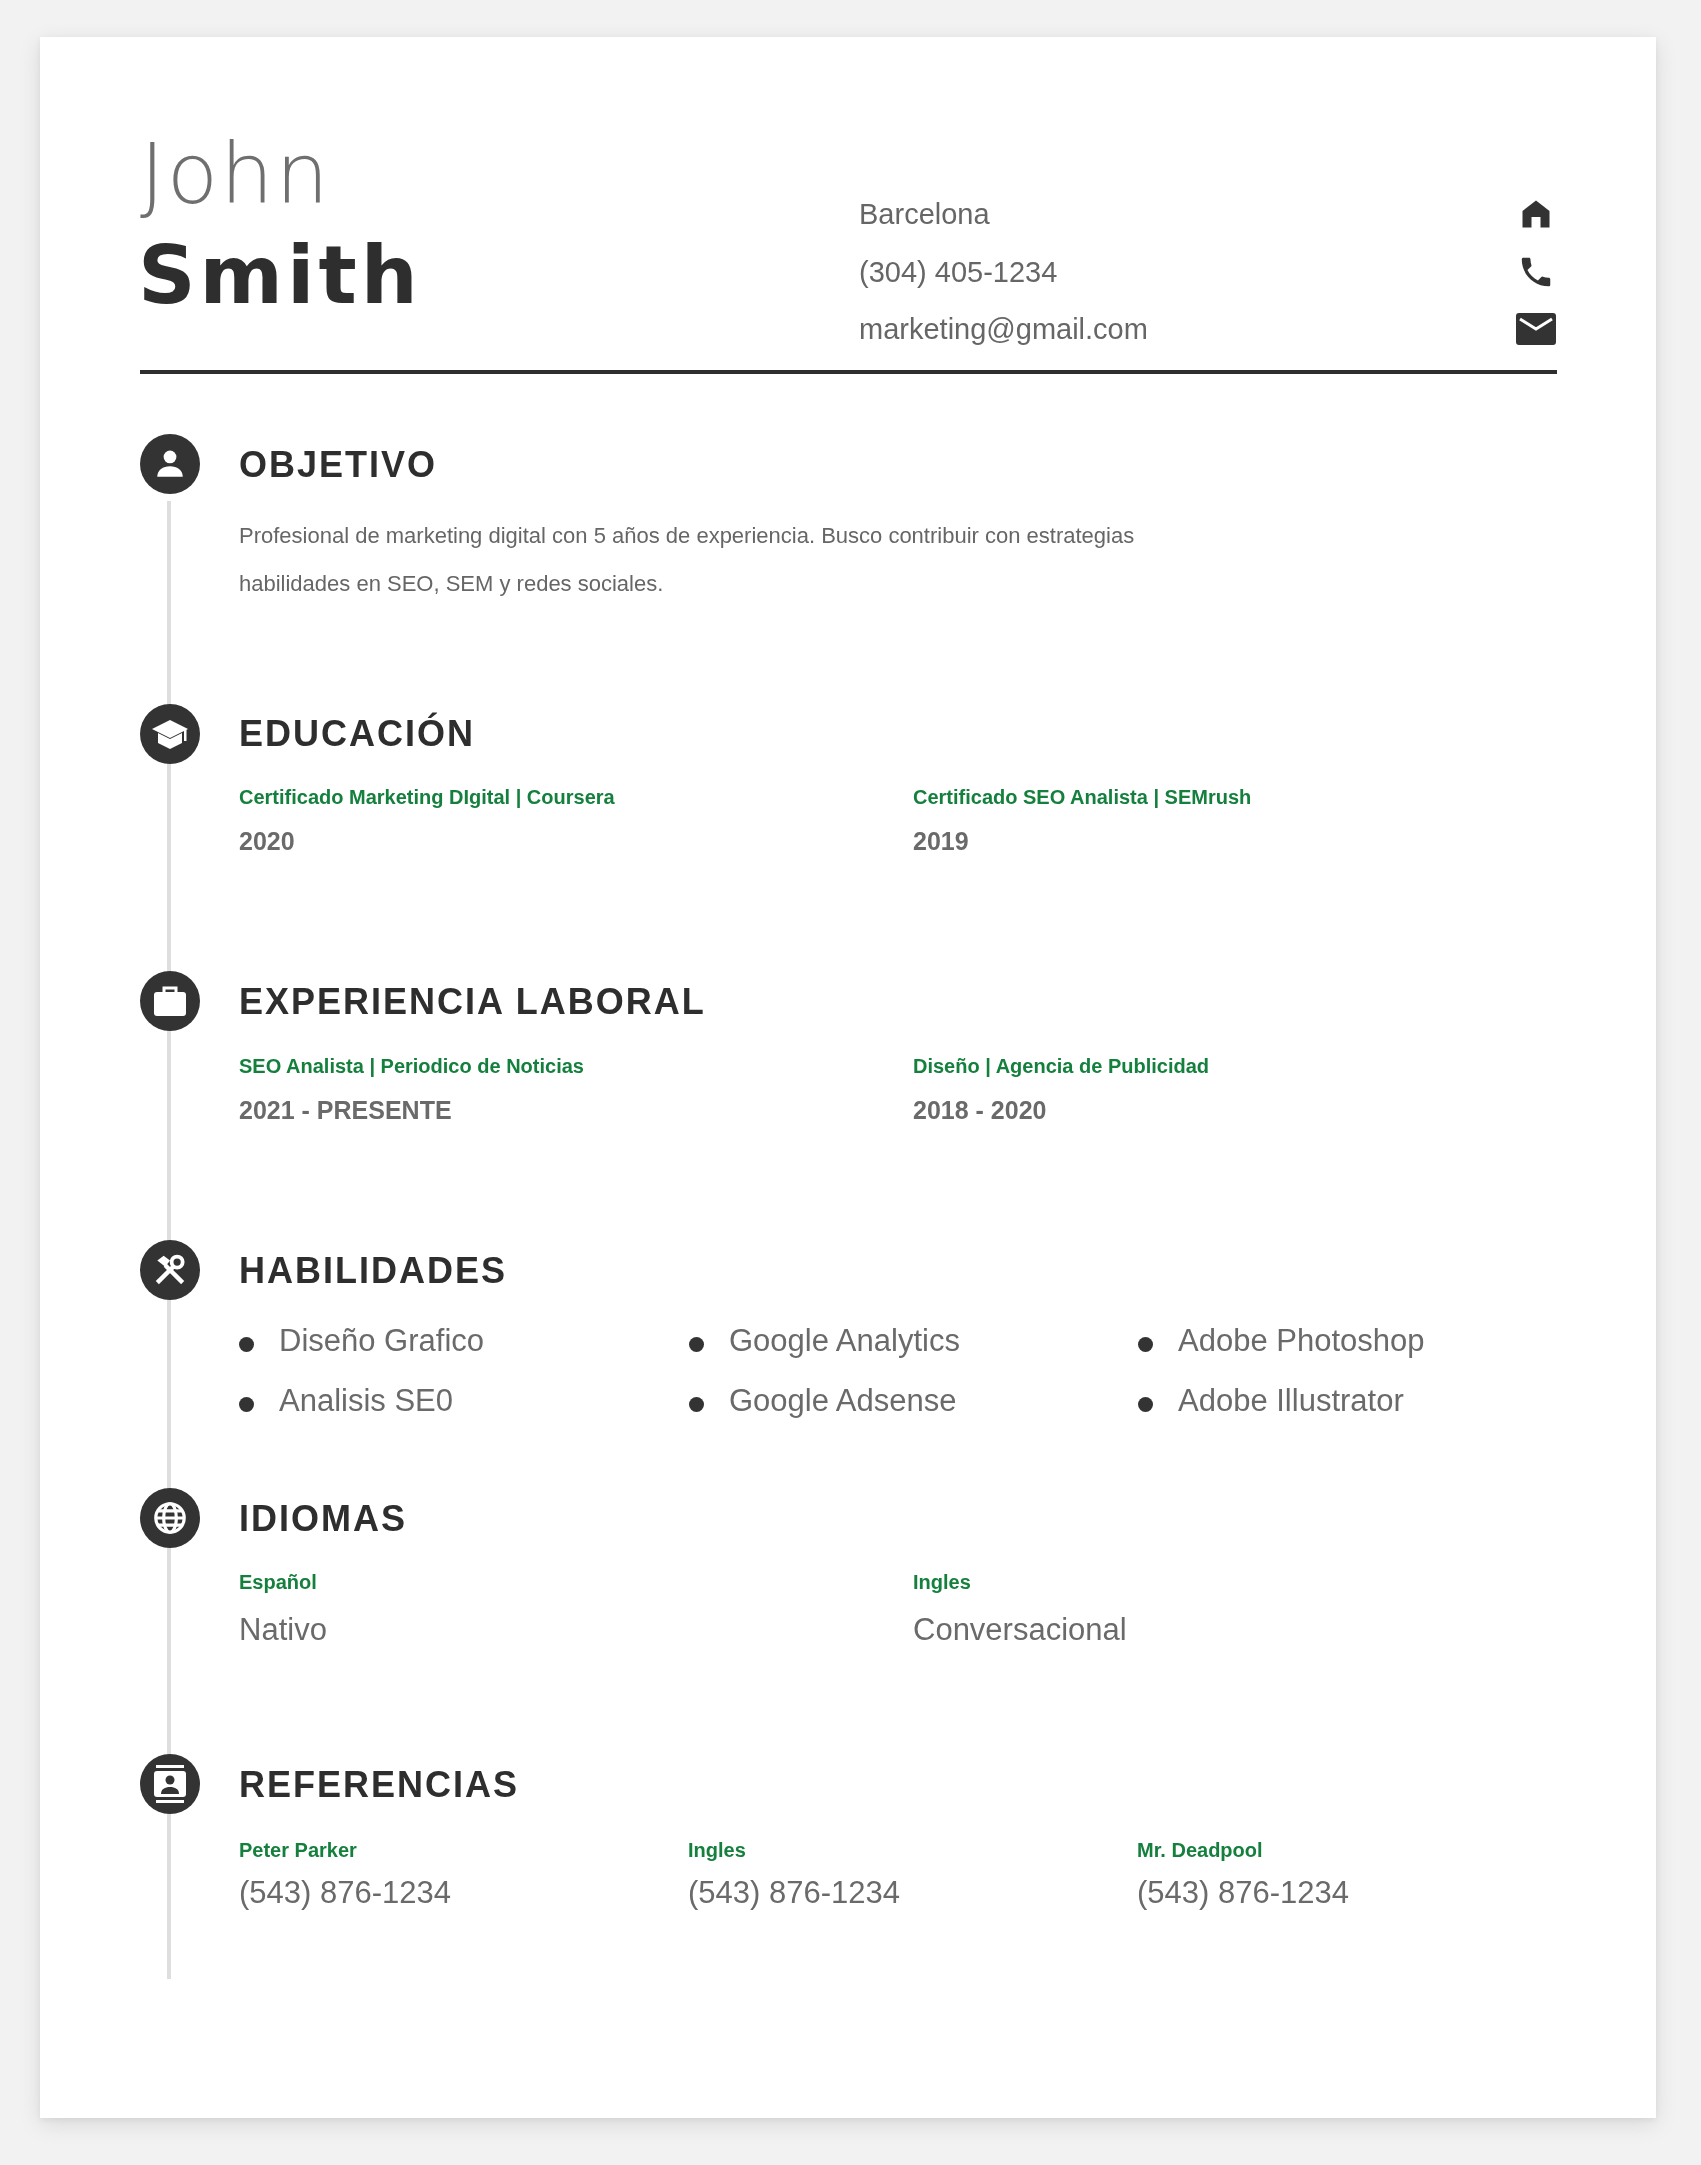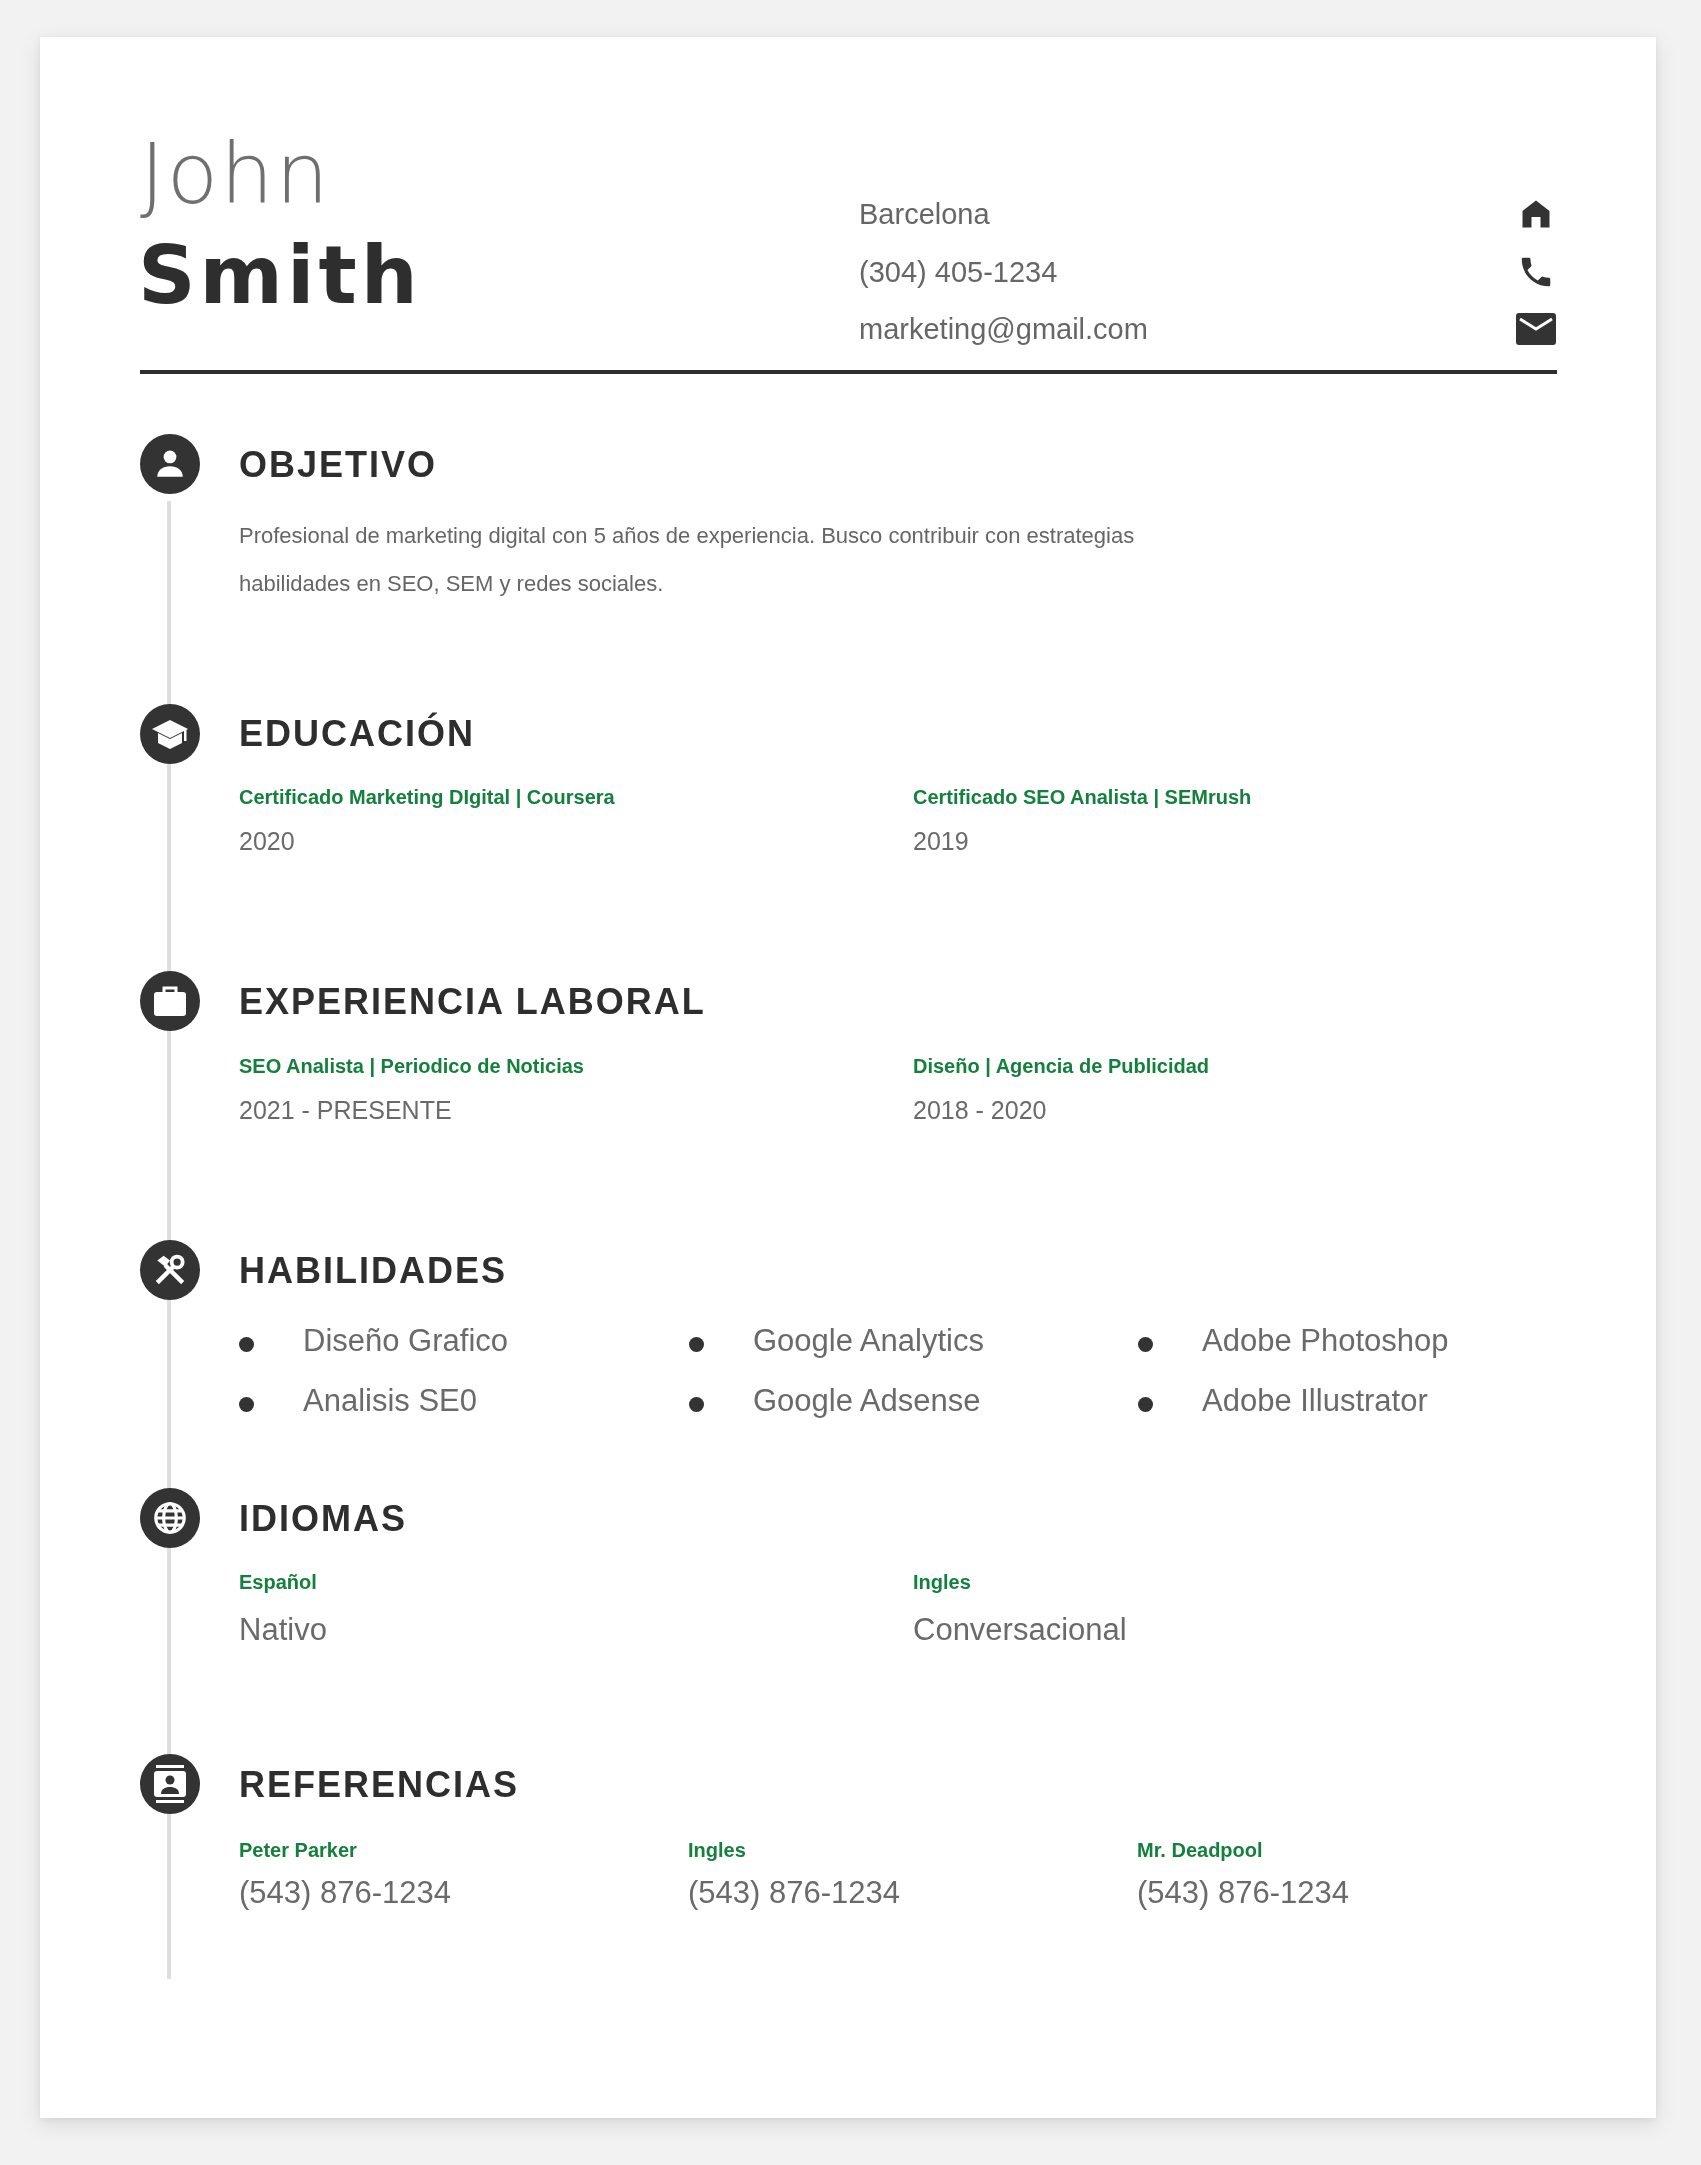--- a/index.html
+++ b/index.html
@@ -16,23 +16,23 @@
   .last-name { left:98px; top:199px; font-size:80px; font-weight:700; color:#2e2e2e; letter-spacing:4px; line-height:1; font-family:"DejaVu Sans", sans-serif; }
   .contact { right:100px; width:697px; display:flex; justify-content:space-between; align-items:center; height:44px; }
   .contact .txt { font-size:29px; color:#666; margin-right:22px; }
   .contact .ic { width:40px; height:40px; display:flex; align-items:center; justify-content:center; }
   .rule { left:100px; top:333px; width:1417px; height:4px; background:#2e2e2e; }
   .timeline { left:127px; top:464px; width:4px; height:1478px; background:#dedede; }
   .sec-icon { left:100px; width:60px; height:60px; border-radius:50%; background:#333; display:flex; align-items:center; justify-content:center; }
   .sec-title { left:199px; font-size:36px; font-weight:700; letter-spacing:2px; color:#2e2e2e; line-height:1; }
   .body-text { left:199px; width:1333px; font-size:22px; line-height:48px; color:#666; }
   .item-title { font-size:20px; font-weight:700; color:#15803d; line-height:1; white-space:nowrap; }
-  .item-sub { font-size:25px; font-weight:400; color:#6a6a6a; line-height:1; white-space:nowrap; }
+  .item-sub { font-size:25px; font-weight:700; color:#6a6a6a; line-height:1; white-space:nowrap; }
   .item-plain { font-size:31px; color:#6a6a6a; line-height:1; white-space:nowrap; }
-  .skill { display:flex; align-items:center;gap:24px; }
+  .skill { display:flex; align-items:center; }
   .bullet { width:15px; height:15px; border-radius:50%; background:#333; margin-right:25px; margin-top:8px; }
 </style>
 </head>
 <body>
 
 <div class="page">
 
   <div class="abs first-name">John</div>
   <div class="abs last-name">Smith</div>
 

